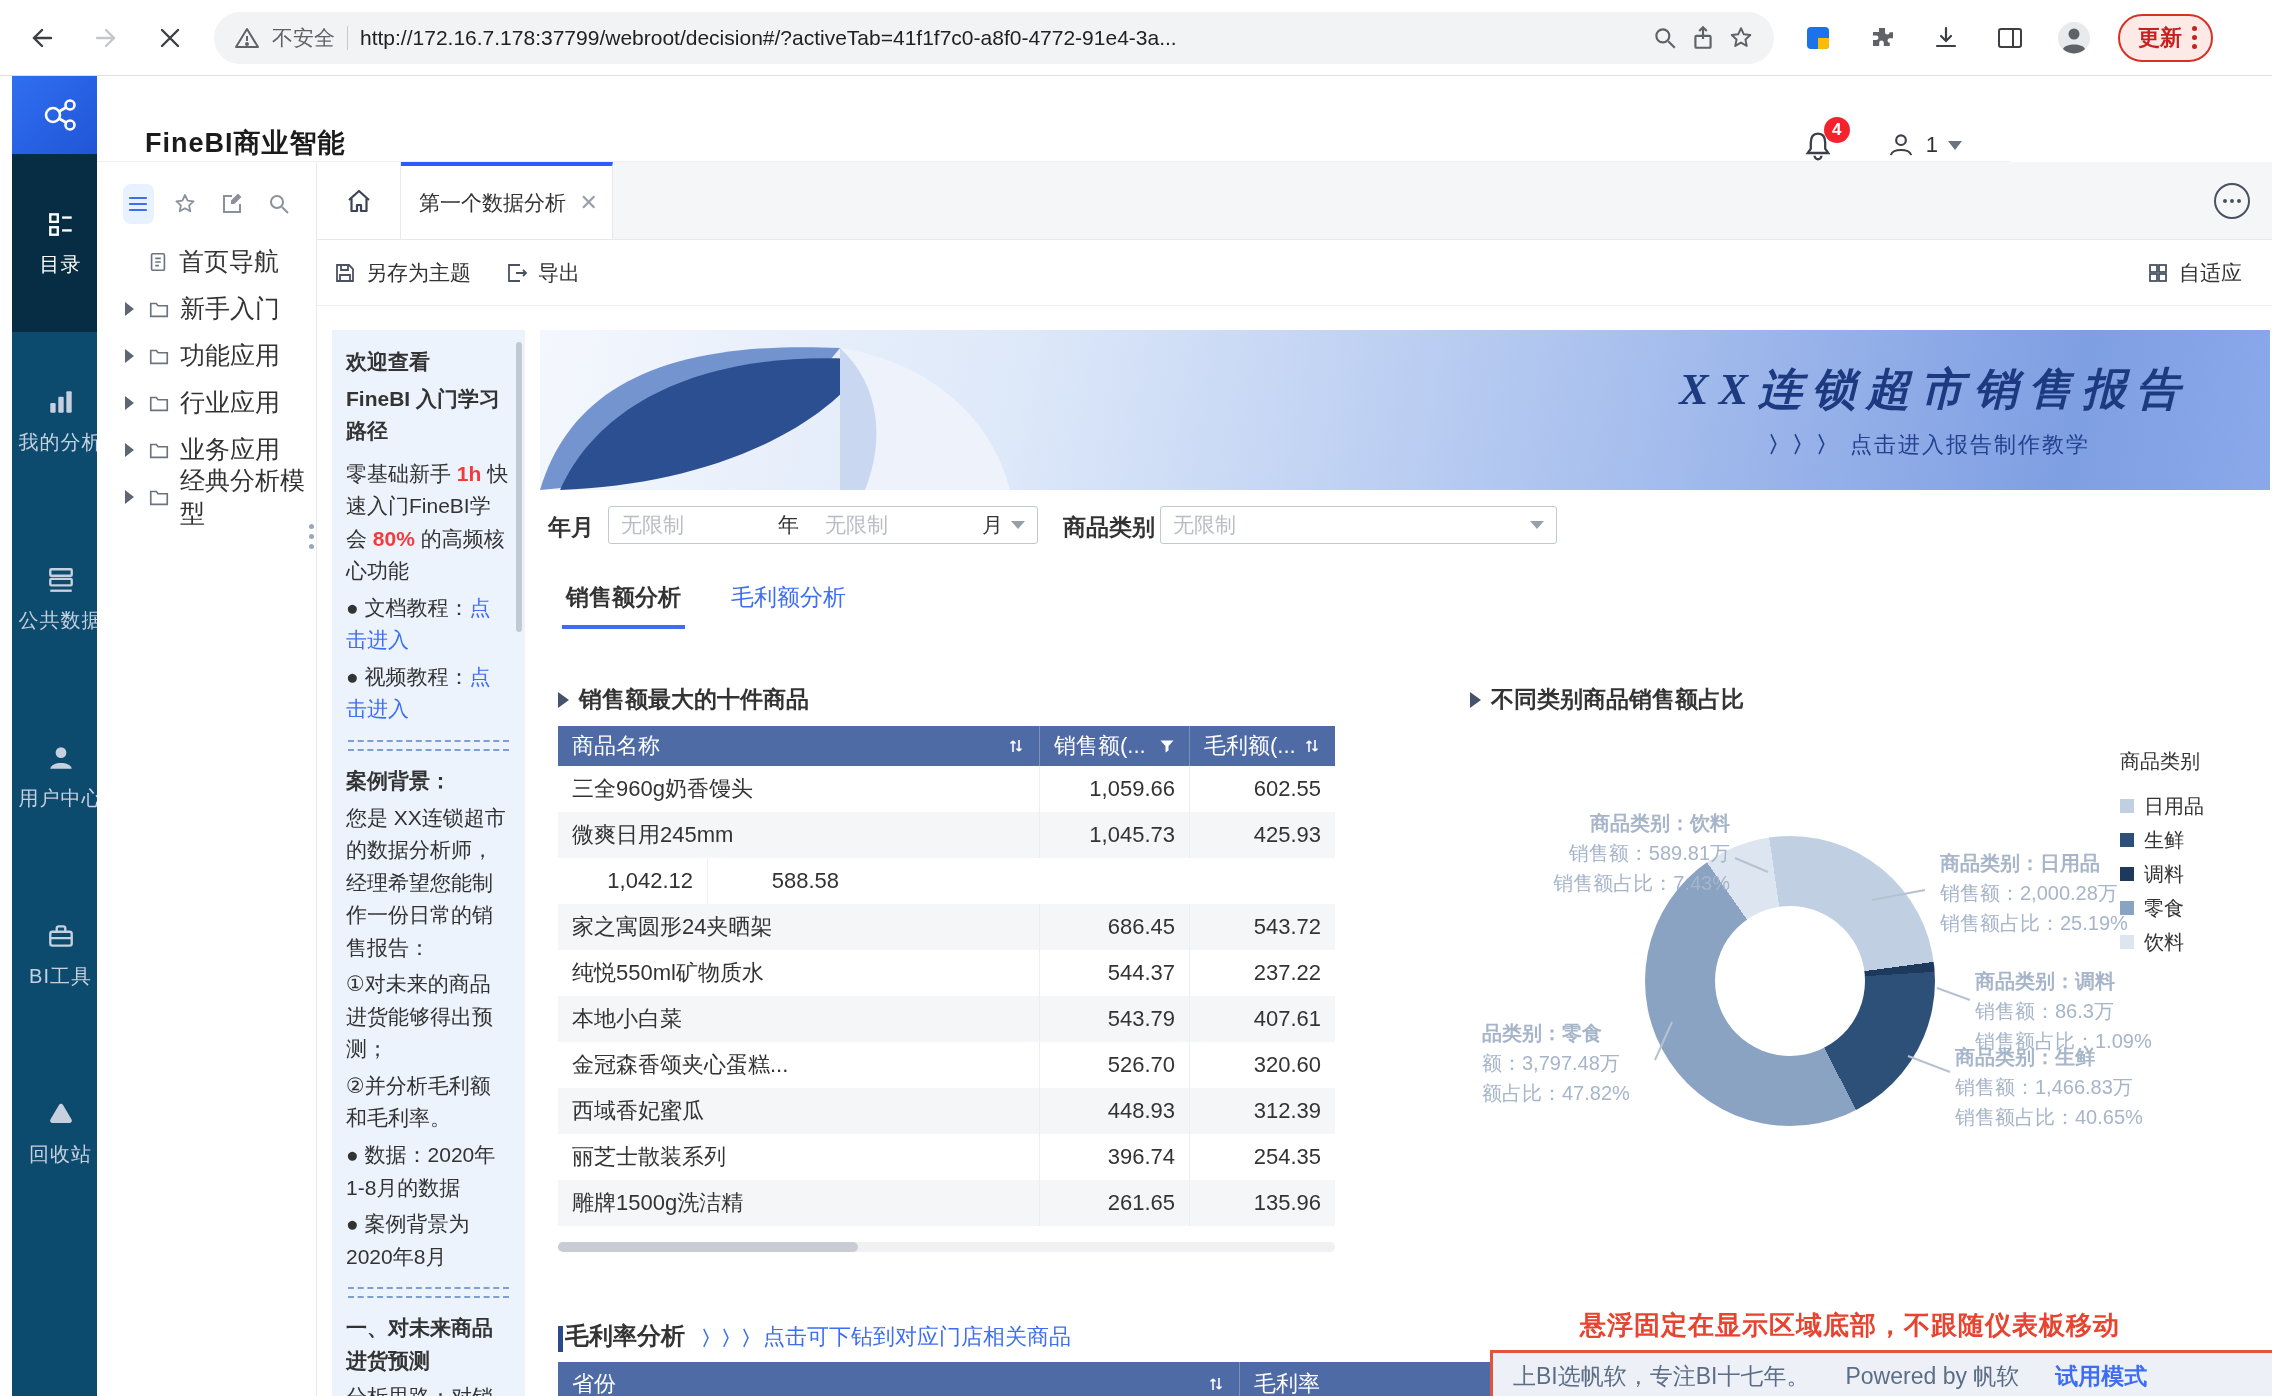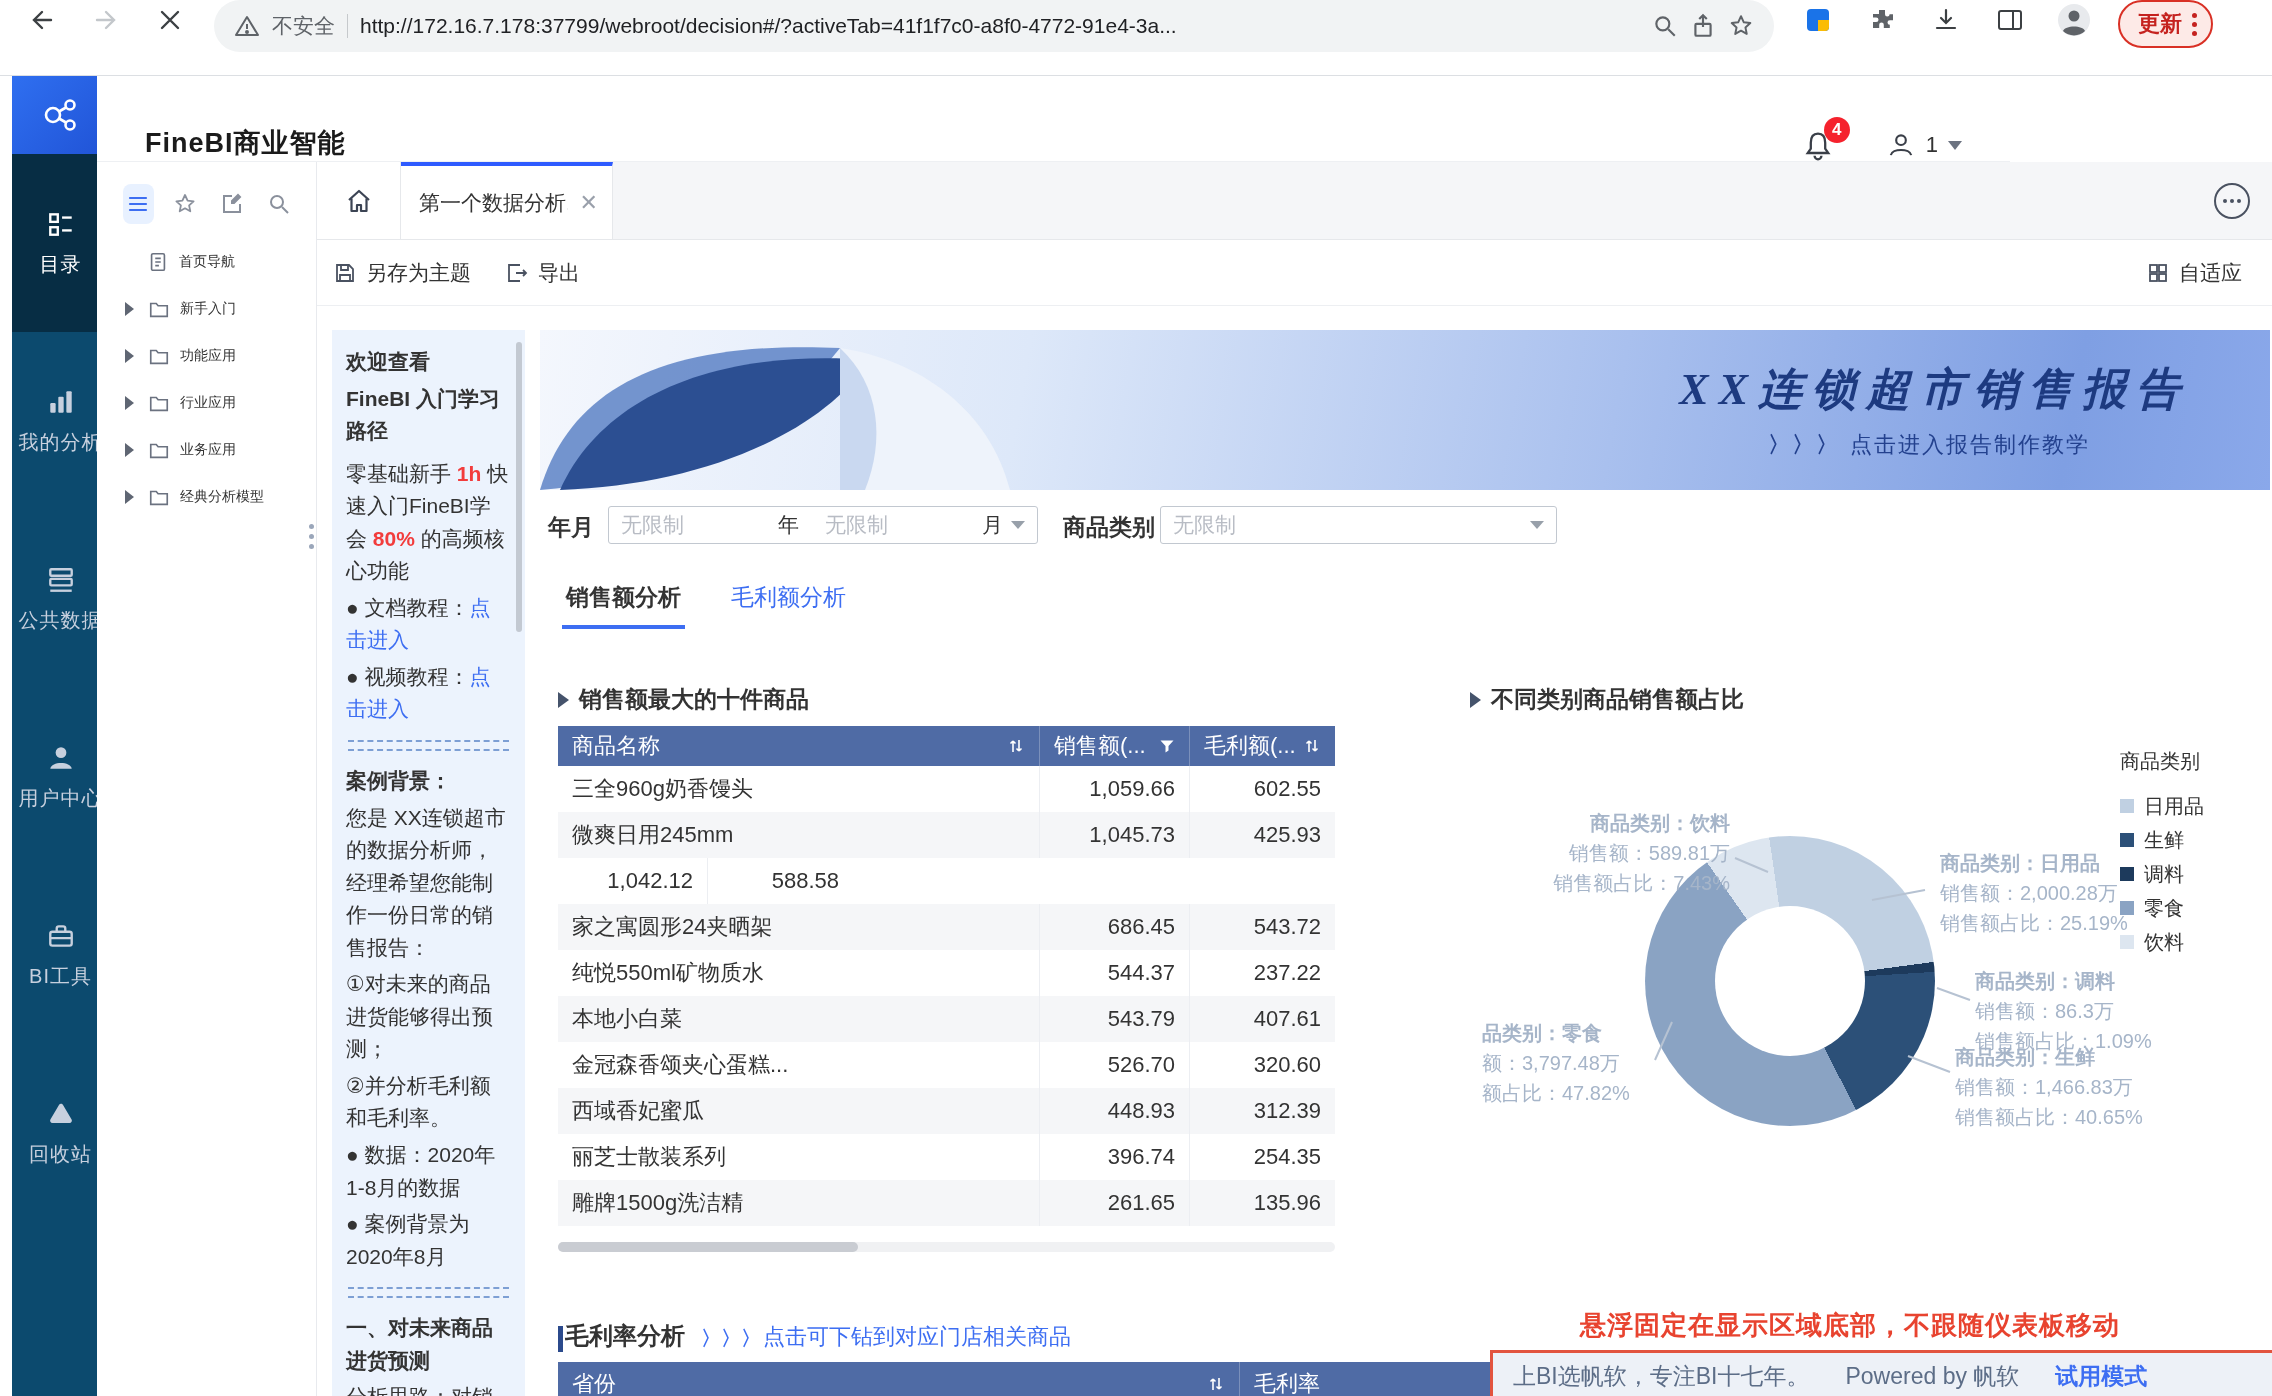--- a/index.html
+++ b/index.html
@@ -3,21 +3,21 @@
 <meta charset="utf-8">
 <style>
   *{margin:0;padding:0;box-sizing:border-box}
   html,body{background:#fff}
   body{font-family:"Liberation Sans","DejaVu Sans",sans-serif;color:#333}
   svg{display:block}
   #screen{position:relative;width:2272px;height:1396px;overflow:hidden;background:#fff}
 
   
   .browser-bar{position:absolute;left:0;top:0;width:2272px;height:76px;background:#fff;
-    border-bottom:1px solid #dcdfe3;display:flex;padding:0 22px;gap:24px}
+    border-bottom:1px solid #dcdfe3;display:flex;align-items:center;padding:0 22px;gap:24px}
   .b-icon{width:40px;height:40px;display:flex;align-items:center;justify-content:center;color:#3c4043;flex:0 0 auto;border-radius:50%}
   .b-icon.disabled{color:#c3c7cb}
   .omnibox{flex:1;max-width:1560px;height:52px;background:#f1f3f4;border-radius:26px;display:flex;
     align-items:center;padding:0 20px;gap:12px;overflow:hidden}
   .o-sec{font-size:21px;color:#5f6368;white-space:nowrap}
   .o-div{width:1px;height:24px;background:#c6c9cc}
   .o-url{flex:1;font-size:21px;color:#202124;white-space:nowrap;overflow:hidden}
   .o-ic{color:#5f6368;flex:0 0 auto}
   .update-pill{height:48px;border:2px solid #d93025;background:#fdeae7;border-radius:24px;
     display:flex;align-items:center;gap:10px;padding:0 14px 0 18px;flex:0 0 auto}
@@ -44,21 +44,21 @@
     color:#fff;font-size:17px;font-weight:bold;display:flex;align-items:center;justify-content:center;padding:0 4px}
   .user-wrap{display:flex;align-items:center;gap:10px;color:#3a3f48}
   .user-num{font-size:22px;color:#333}
   .chev{width:0;height:0;border-left:7px solid transparent;border-right:7px solid transparent;border-top:9px solid #6b7280}
 
   
   .dir-panel{position:absolute;left:97px;top:162px;width:220px;height:1234px;background:#fff;border-right:1px solid #e8eaee}
   .dir-tools{display:flex;align-items:center;gap:16px;padding:22px 22px 14px 26px}
   .view-btn{width:40px;height:40px;border-radius:8px;display:flex;align-items:center;justify-content:center;color:#8a909c}
   .view-btn.active{background:#e8f1ff;color:#3d6ef2}
-  .dir-item{height:47px;display:flex;align-items:center;gap:10px;padding-left:50px;font-size:14px;color:#333;cursor:pointer}
+  .dir-item{height:47px;display:flex;align-items:center;gap:10px;padding-left:50px;font-size:25px;color:#333;cursor:pointer}
   .dir-item .caret{width:0;height:0;border-top:7px solid transparent;border-bottom:7px solid transparent;
     border-left:9px solid #5f6673;margin-left:-22px;margin-right:4px}
   .dir-item .fic{color:#6b7280}
   .drag-handle{position:absolute;left:309px;top:524px;display:grid;grid-template-columns:5px 5px;gap:5px}
   .drag-handle i{width:5px;height:5px;border-radius:50%;background:#9aa6ba}
 
   
   .tabstrip{position:absolute;left:317px;top:162px;width:1955px;height:78px;background:#f5f6f8;
     border-bottom:1px solid #e6e8eb;display:flex;align-items:stretch}
   .home-tab{width:84px;background:#fff;border-right:1px solid #e6e8eb;display:flex;align-items:center;justify-content:center;color:#3c4454}

